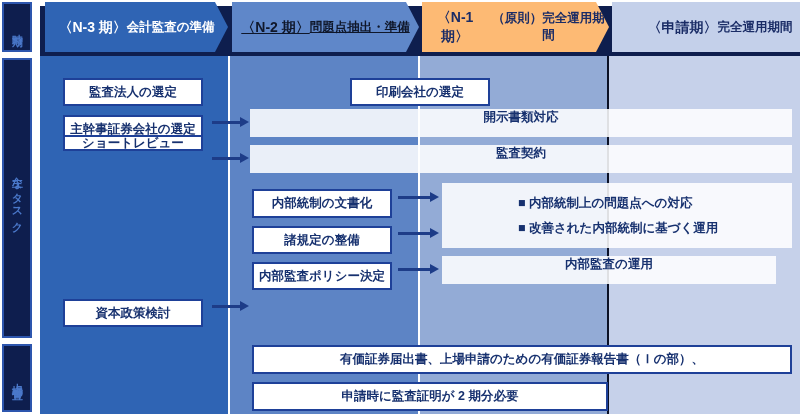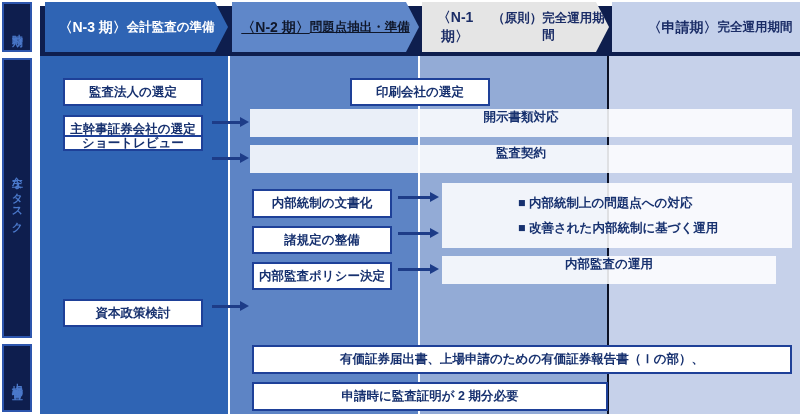--- a/index.html
+++ b/index.html
@@ -23,21 +23,21 @@
   .hdr{
     position:absolute;top:2px;height:50px;z-index:2;
     display:flex;flex-direction:row;align-items:center;justify-content:center;
     text-align:center;line-height:1.35;
   }
   .chev{clip-path:polygon(0 0,calc(100% - 13px) 0,100% 50%,calc(100% - 13px) 100%,0 100%);}
   .hl1{font-size:14px;font-weight:bold;}
   .hl2{font-size:12.5px;font-weight:bold;}
   .h1{left:45px;width:183px;background:#2f64b4;color:#ffffff;}
   .h2{left:232px;width:187px;background:#5f87c9;color:#0f172a;text-decoration:underline;}
-  .h3{left:422px;width:187px;background:#e5e5e5;color:#1a2c66;}
+  .h3{left:422px;width:187px;background:#fdba74;color:#1a2c66;}
   .h4{left:612px;width:216px;background:#c4d0ea;color:#1a2c66;}
   
   .col{position:absolute;top:56px;height:358px;}
   .c-n3{left:40px;width:188px;background:#2f64b4;}
   .c-n2{left:230px;width:188px;background:#5d84c5;}
   .c-n1{left:420px;width:187px;background:#93abd6;}
   .c-app{left:609px;width:191px;background:#c6d1ea;}
   .vline{position:absolute;left:607px;top:56px;width:2px;height:358px;background:#0b1126;z-index:1;}
   
   .box{

